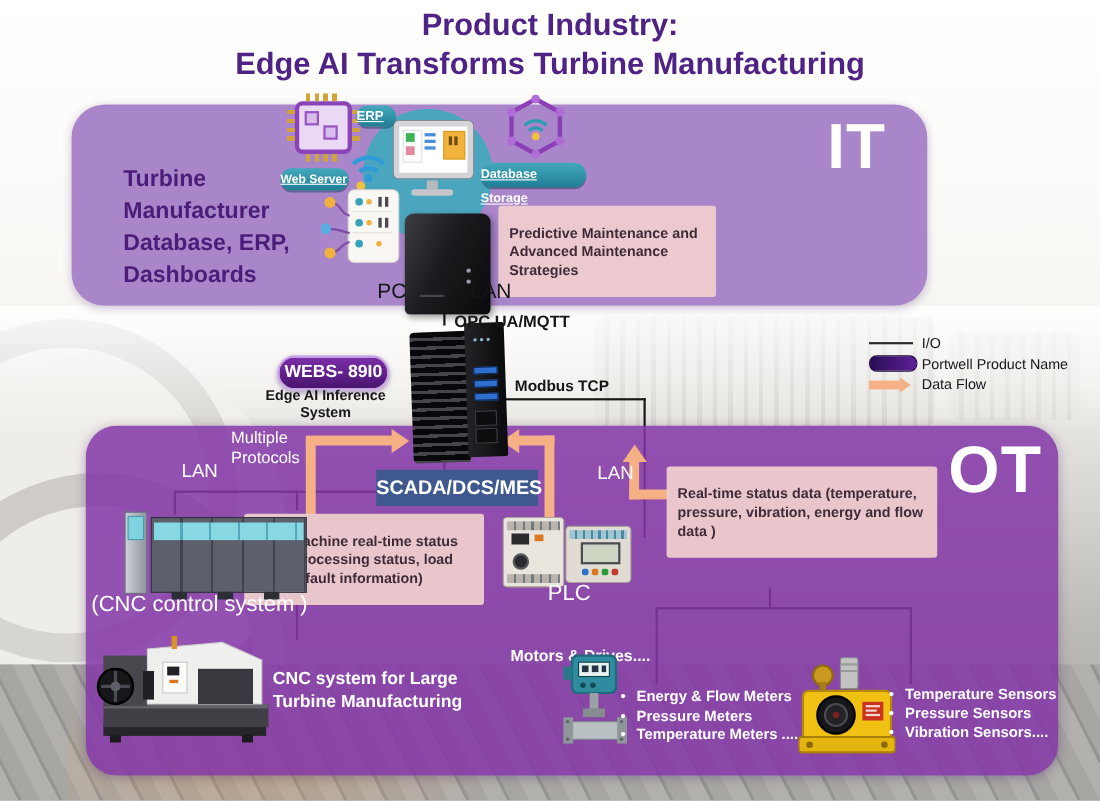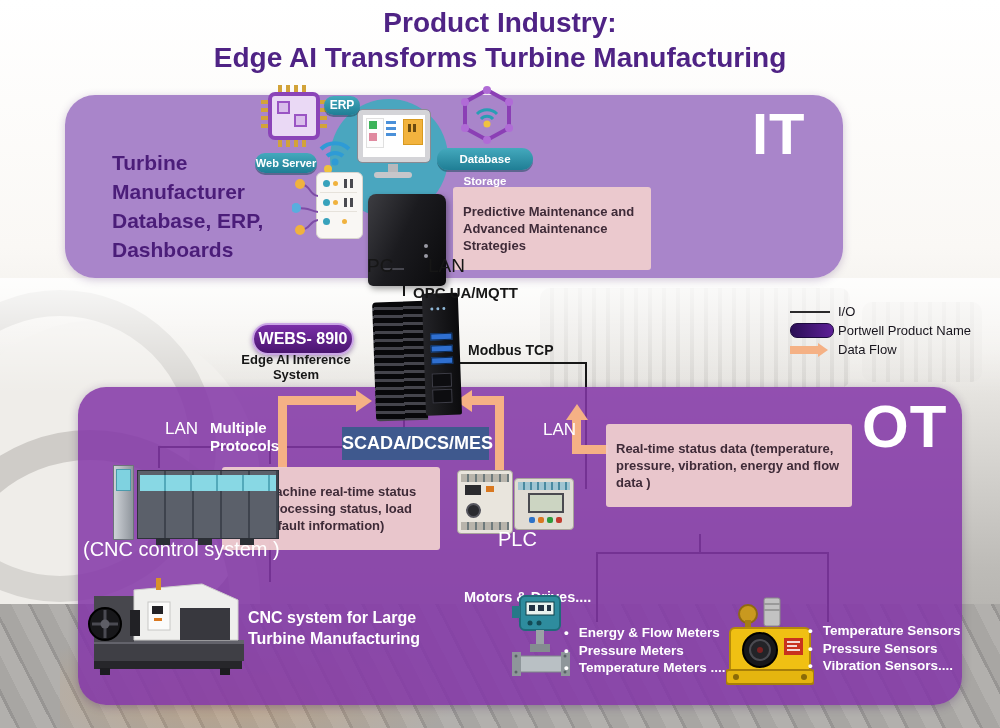--- a/index.html
+++ b/index.html
@@ -26,21 +26,21 @@
     background:rgba(166,128,200,.96);box-shadow:0 2px 8px rgba(80,40,110,.25);}
   .otbox{position:absolute;left:78px;top:387px;width:884px;height:318px;border-radius:28px;
     background:rgba(132,55,168,.86);box-shadow:0 2px 10px rgba(60,20,90,.3);}
   .zone-label{position:absolute;color:#fff;font-weight:800;letter-spacing:1px;}
   .it-heading{position:absolute;left:112px;top:148px;color:#4b1d79;font-weight:700;font-size:21px;line-height:29px;white-space:pre-line;}
   
   .pink{position:absolute;background:rgba(238,204,205,.95);color:#3f2b38;font-weight:700;font-size:13px;line-height:17px;
     padding:16px 10px;border-radius:3px;white-space:pre-line;}
   
   .tealpill{position:absolute;background:linear-gradient(180deg,#44a9bd,#1f7e95);color:#fff;font-weight:700;
-    text-align:center;border-radius:11px;box-shadow:0 2px 0 rgba(20,70,85,.5);}
+    text-align:left;border-radius:11px;box-shadow:0 2px 0 rgba(20,70,85,.5);text-decoration:underline;}
   
   .bluebox{position:absolute;background:rgba(59,90,141,.96);color:#fff;text-align:left;}
   
   .dlabel{position:absolute;color:#161616;}
   .wlabel{position:absolute;color:#ffffff;}
   
   .ln{position:absolute;background:#171717;}
   .flow{position:absolute;background:#f5b185;}
   .fh-right{position:absolute;width:0;height:0;border-top:11px solid transparent;border-bottom:11px solid transparent;border-left:16px solid #f5b185;}
   .fh-left{position:absolute;width:0;height:0;border-top:11px solid transparent;border-bottom:11px solid transparent;border-right:16px solid #f5b185;}
@@ -256,21 +256,21 @@
         <div class="led" style="left:14px;top:14px;"></div>
         <div class="led" style="left:20px;top:14px;"></div>
       <div class="usb" style="top:40px;"></div>
         <div class="usb" style="top:52px;"></div>
         <div class="usb" style="top:64px;"></div>
       <div class="rj45" style="top:80px;"></div>
         <div class="rj45" style="top:96px;"></div>
     </div>
   </div>
 
-  <div class="dlabel" style="left:367px;top:255px;font-size:19px;">PC</div>
+  <div class="dlabel" style="left:343px;top:255px;font-size:19px;">PC</div>
   <div class="dlabel" style="left:428px;top:255px;font-size:19px;">LAN</div>
   <div class="dlabel" style="left:413px;top:284px;font-size:15px;font-weight:700;">OPC UA/MQTT</div>
   <div class="webs">WEBS- 89I0</div>
   <div class="dlabel" style="left:220px;top:352px;width:152px;text-align:center;font-size:13px;font-weight:700;">Edge AI Inference System</div>
   <div class="dlabel" style="left:468px;top:342px;font-size:14px;font-weight:700;">Modbus TCP</div>
 
   <div class="legend">
     <div class="leg-row">
       <div class="leg-gfx">
           <div class="leg-line"></div>
@@ -286,21 +286,21 @@
     <div class="leg-row">
       <div class="leg-gfx">
           <div class="leg-bar"></div>
           <div class="leg-tri"></div>
         </div>
       <span>Data Flow</span>
     </div>
   </div>
 
   <div class="wlabel" style="left:165px;top:419px;font-size:17px;">LAN</div>
-  <div class="wlabel pre" style="left:210px;top:419px;font-size:15px;font-weight:700;line-height:18px;">Multiple
+  <div class="wlabel pre" style="left:210px;top:390px;font-size:15px;font-weight:400;line-height:18px;">Multiple
 Protocols</div>
   <div class="bluebox" style="left:342px;top:427px;width:147px;height:33px;line-height:33px;font-size:18px;font-weight:600;">SCADA/DCS/MES</div>
   <div class="wlabel" style="left:543px;top:420px;font-size:17px;">LAN</div>
   <div class="pink" style="left:606px;top:424px;width:226px;">Real-time status data (temperature,
 pressure, vibration, energy and flow
 data )</div>
   <div class="pink" style="left:222px;top:467px;width:198px;">CNC machine real-time status
 data (processing status, load
 status, fault information)</div>
 

